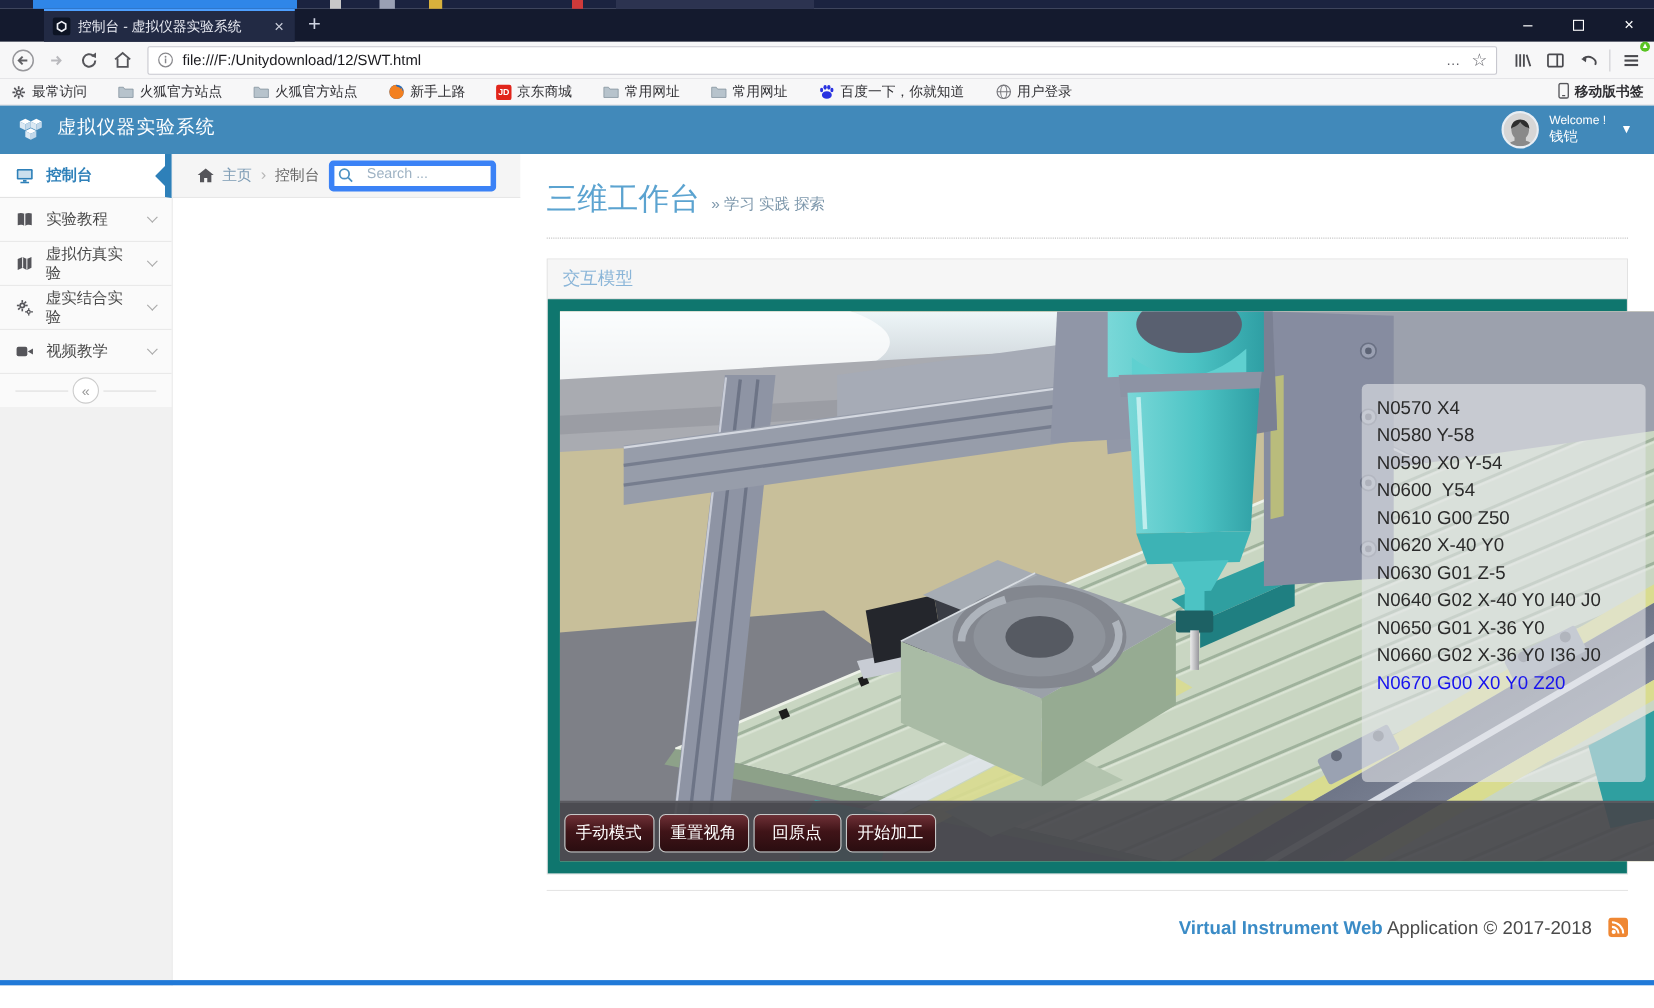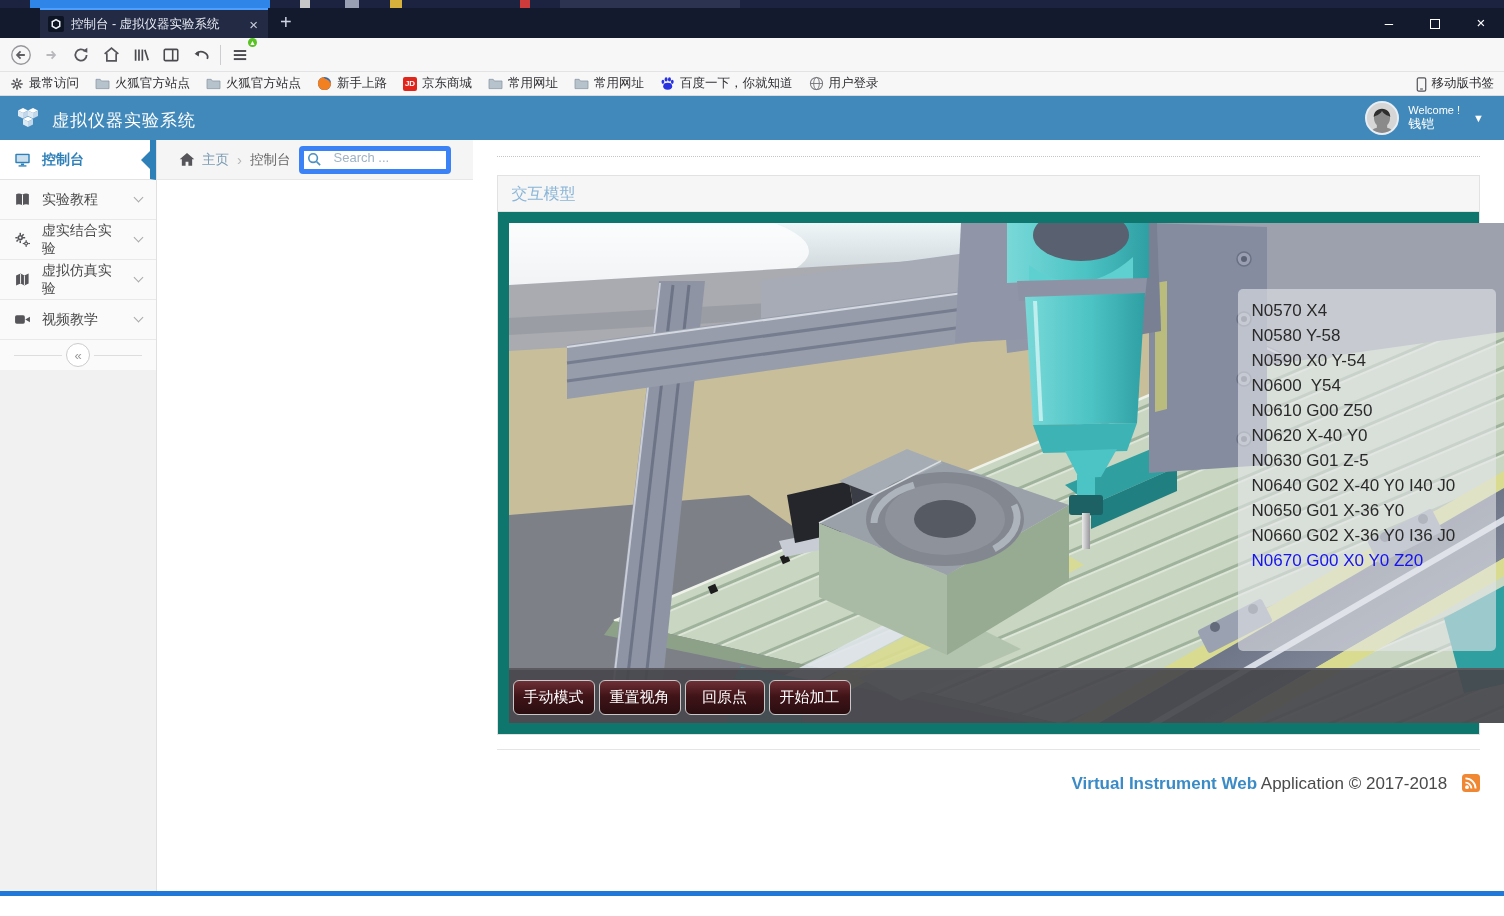--- a/index.html
+++ b/index.html
@@ -26,28 +26,28 @@
   .tool-ic { width:30px; height:28px; display:flex; align-items:center; justify-content:center; flex:none; }
   .urlbar { flex:1; height:26px; margin:0 8px; background:#fff; border:1px solid #c8c8cf; border-radius:2px; display:flex; align-items:center; padding:0 8px; gap:8px; }
   .urlbar .url-text { flex:1; font-size:13.5px; color:#1a1a1e; }
   .urlbar .dots { color:#5f5f66; letter-spacing:2px; font-size:13px; }
   .urlbar .star { color:#5f5f66; font-size:16px; }
   .tool-sep { width:1px; height:20px; background:#ccccd1; margin:0 4px; }
   .menu-wrap { position:relative; }
   .badge { position:absolute; top:-3px; right:-2px; width:9px; height:9px; border-radius:50%; background:#58c322; color:#fff; font-size:7px; line-height:9px; text-align:center; }
 
   
-  .bookmarks { height:24px; background:#f7f7f8; display:flex; align-items:center; padding:0 10px; gap:16px; font-size:12.5px; color:#2f2f33; border-bottom:1px solid #dcdce0; }
+  .bookmarks { height:24px; background:#f7f7f8; display:flex; align-items:center; padding:0 10px; gap:28px; font-size:12.5px; color:#2f2f33; border-bottom:1px solid #dcdce0; }
   .bm { display:flex; align-items:center; gap:5px; white-space:nowrap; }
-  .bm-right { margin-left:auto; display:flex; align-items:flex-end; gap:4px; }
+  .bm-right { margin-left:auto; display:flex; align-items:flex-start; gap:4px;font-weight:bold; }
   .jd-ic { width:14px; height:14px; background:#e1251b; color:#fff; font-size:8px; font-weight:bold; border-radius:2px; display:flex; align-items:center; justify-content:center; }
 
   
   .app-header { height:44px; background:#4189ba; display:flex; align-items:center; padding:0 14px; }
-  .app-logo { display:flex; align-items:flex-end; gap:10px; }
+  .app-logo { display:flex; align-items:flex-start; gap:10px; }
   .app-title { color:#fff; font-size:17px; letter-spacing:1px; }
   .user-area { margin-left:auto; display:flex; align-items:center; gap:9px; padding-right:6px; }
   .avatar { width:34px; height:34px; border-radius:50%; overflow:hidden; border:2px solid #e8eef4; background:#d9d9d9; flex:none; }
   .welcome-block { color:#fff; line-height:1.15; }
   .welcome-block .w1 { font-size:11px; }
   .welcome-block .w2 { font-size:13px; }
   .caret { color:#fff; font-size:11px; margin-left:4px; }
 
   
   .body-row { display:flex; height:766px; }
@@ -149,20 +149,32 @@
       <svg width="18" height="18" viewBox="0 0 16 16">
           <path d="M13 8a5 5 0 1 1-1.5-3.6" fill="none" stroke="#55555a" stroke-width="1.6"></path>
           <polygon points="13.6,1.6 13.6,6 9.4,4.4" fill="#55555a"></polygon>
         </svg>
     </span>
     <span class="tool-ic">
       <svg width="19" height="19" viewBox="0 0 18 18">
           <path d="M2.5 8.5L9 3l6.5 5.5M4.6 7.8V15h8.8V7.8" fill="none" stroke="#55555a" stroke-width="1.6"></path>
         </svg>
     </span>
+    <div class="urlbar">
+      <span>
+        <svg width="15" height="15" viewBox="0 0 16 16">
+            <circle cx="8" cy="8" r="6.6" fill="none" stroke="#88888c" stroke-width="1.2"></circle>
+            <circle cx="8" cy="4.9" r="0.9" fill="#88888c"></circle>
+            <rect x="7.3" y="6.6" width="1.4" height="4.6" fill="#88888c"></rect>
+          </svg>
+      </span>
+      <span class="url-text">file:///F:/Unitydownload/12/SWT.html</span>
+      <span class="dots">…</span>
+      <span class="star">☆</span>
+    </div>
     <span class="tool-ic">
       <svg width="18" height="18" viewBox="0 0 16 16">
           <path d="M3.2 3v10M6.2 3v10M9.2 3v10M11.4 3.4l3 9.2" fill="none" stroke="#4a4a4f" stroke-width="1.5"></path>
         </svg>
     </span>
     <span class="tool-ic">
       <svg width="18" height="18" viewBox="0 0 16 16">
           <rect x="2" y="3" width="12" height="10" rx="1" fill="none" stroke="#4a4a4f" stroke-width="1.4"></rect>
           <line x1="9.5" y1="3" x2="9.5" y2="13" stroke="#4a4a4f" stroke-width="1.4"></line>
         </svg>
@@ -313,48 +325,48 @@
       <div class="s-item">
         <svg width="17" height="17" viewBox="0 0 16 16">
             <path d="M8 3.4C6.1 2.2 3.6 2.2 2 3v10c1.6-.8 4.1-.8 6 .5 1.9-1.3 4.4-1.3 6-.5V3c-1.6-.8-4.1-.8-6 .4z" fill="#55555a"></path>
             <path d="M8 3.4v10.1" stroke="#fafafa" stroke-width="1"></path>
           </svg>
         <span>实验教程</span>
         <span class="chev"></span>
       </div>
       <div class="s-item">
         <svg width="17" height="17" viewBox="0 0 16 16">
+            <path d="M2 4.2L6.3 2.3 10 4.2 14 2.3v9.5l-4 1.9-3.7-1.9L2 13.7z" fill="#55555a"></path>
+            <path d="M6.3 2.6v9.2M10 4.2v9.2" stroke="#fafafa" stroke-width="0.9"></path>
+          </svg>
+        <span>虚拟仿真实验</span>
+        <span class="chev"></span>
+      </div>
+      <div class="s-item">
+        <svg width="17" height="17" viewBox="0 0 16 16">
             <g fill="#55555a">
               <circle cx="6" cy="6.3" r="2.6"></circle>
               <rect x="5.3" y="1.6" width="1.4" height="2.2"></rect>
               <rect x="5.3" y="9.2" width="1.4" height="2.2"></rect>
               <rect x="1.3" y="5.6" width="2.2" height="1.4"></rect>
               <rect x="8.5" y="5.6" width="2.2" height="1.4"></rect>
               <rect x="5.3" y="1.6" width="1.4" height="2.2" transform="rotate(45 6 6.3)"></rect>
               <rect x="5.3" y="9.2" width="1.4" height="2.2" transform="rotate(45 6 6.3)"></rect>
             </g>
             <circle cx="6" cy="6.3" r="1.1" fill="#fafafa"></circle>
             <g fill="#55555a">
               <circle cx="11.6" cy="11.8" r="1.9"></circle>
               <rect x="11.1" y="8.6" width="1.1" height="1.7"></rect>
               <rect x="11.1" y="13.4" width="1.1" height="1.7"></rect>
               <rect x="8.4" y="11.3" width="1.7" height="1.1"></rect>
               <rect x="13.6" y="11.3" width="1.7" height="1.1"></rect>
             </g>
             <circle cx="11.6" cy="11.8" r="0.8" fill="#fafafa"></circle>
           </svg>
         <span>虚实结合实验</span>
-        <span class="chev"></span>
-      </div>
-      <div class="s-item">
-        <svg width="17" height="17" viewBox="0 0 16 16">
-            <path d="M2 4.2L6.3 2.3 10 4.2 14 2.3v9.5l-4 1.9-3.7-1.9L2 13.7z" fill="#55555a"></path>
-            <path d="M6.3 2.6v9.2M10 4.2v9.2" stroke="#fafafa" stroke-width="0.9"></path>
-          </svg>
-        <span>虚拟仿真实验</span>
         <span class="chev"></span>
       </div>
       <div class="s-item">
         <svg width="17" height="17" viewBox="0 0 16 16">
             <rect x="1" y="4" width="9.2" height="8" rx="1.6" fill="#55555a"></rect>
             <path d="M10.6 8l4.4-2.6v5.2z" fill="#55555a"></path>
           </svg>
         <span>视频教学</span>
         <span class="chev"></span>
       </div>
@@ -381,20 +393,24 @@
             <svg width="15" height="15" viewBox="0 0 16 16">
                 <circle cx="6.5" cy="6.5" r="4.6" fill="none" stroke="#4a90c2" stroke-width="1.7"></circle>
                 <line x1="10.2" y1="10.2" x2="14" y2="14" stroke="#4a90c2" stroke-width="1.7"></line>
               </svg>
           </span>
           <input type="text" placeholder="Search ..." style="">
         </span>
       </div>
 
       <div class="page-content">
+        <div class="page-title-row">
+          <span class="page-title">三维工作台</span>
+          <span class="page-sub"><span>»</span> <span>学习 实践 探索</span></span>
+        </div>
         <div class="dotted-div"></div>
 
         <div class="portlet">
           <div class="portlet-title">交互模型</div>
           <div class="portlet-body">
 
             <div class="canvas3d">
               <svg class="scene" width="1000" height="500" viewBox="0 0 1000 500" preserveAspectRatio="none">
                 <defs>
                   <linearGradient id="skyG" x1="0" y1="0" x2="0" y2="1">

